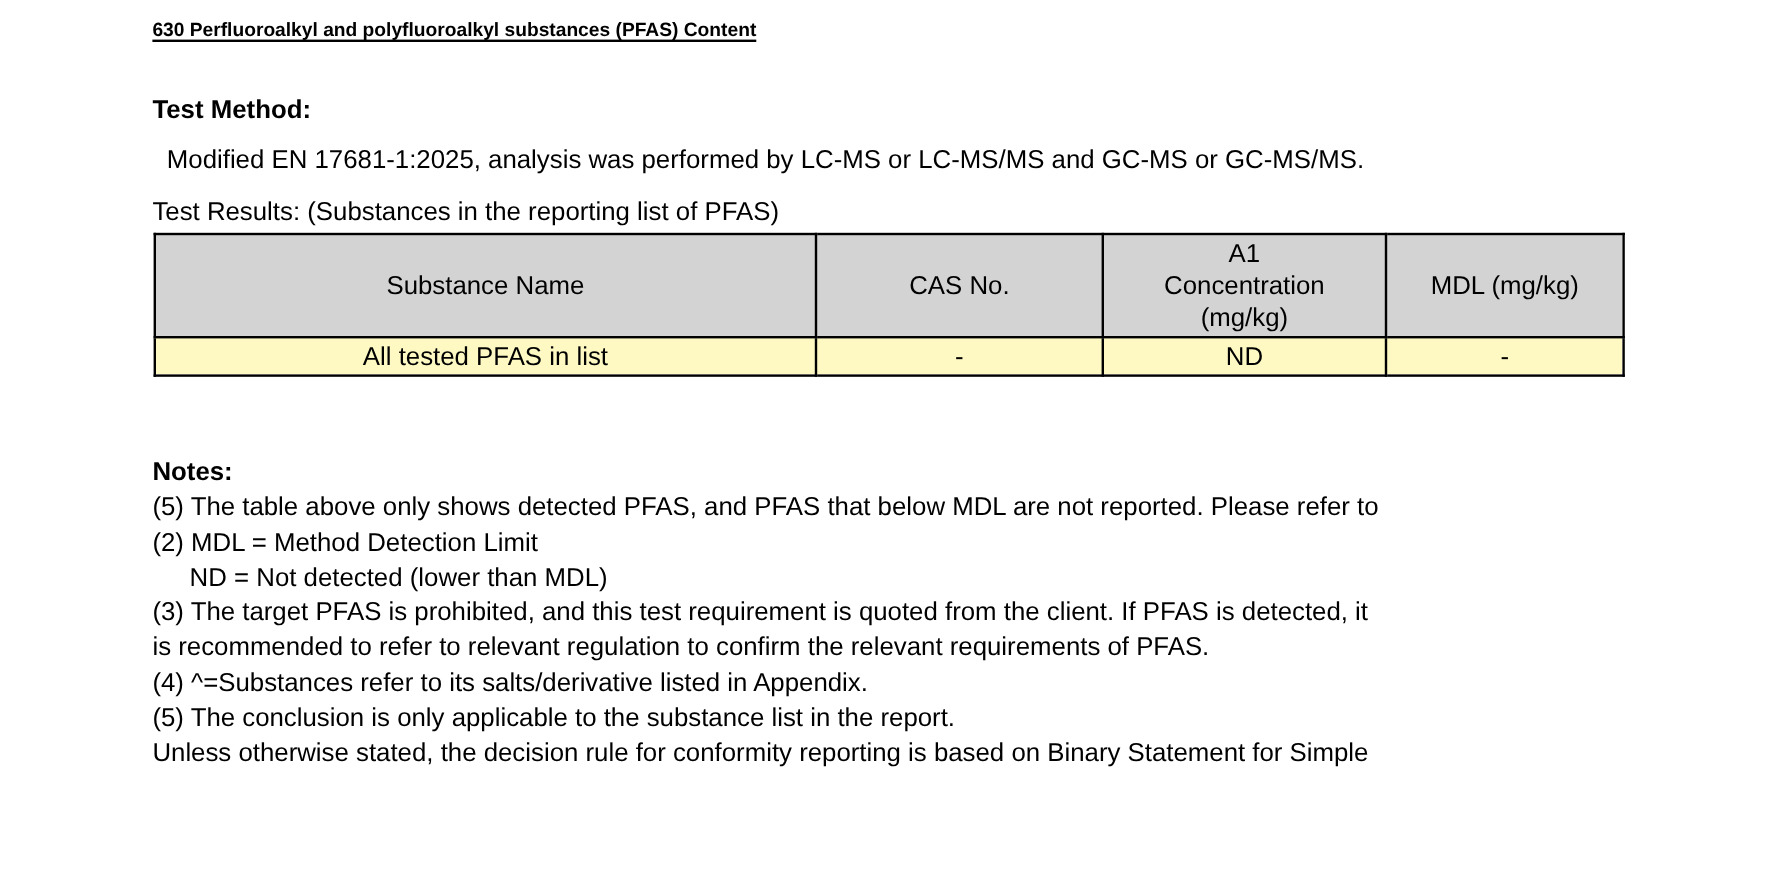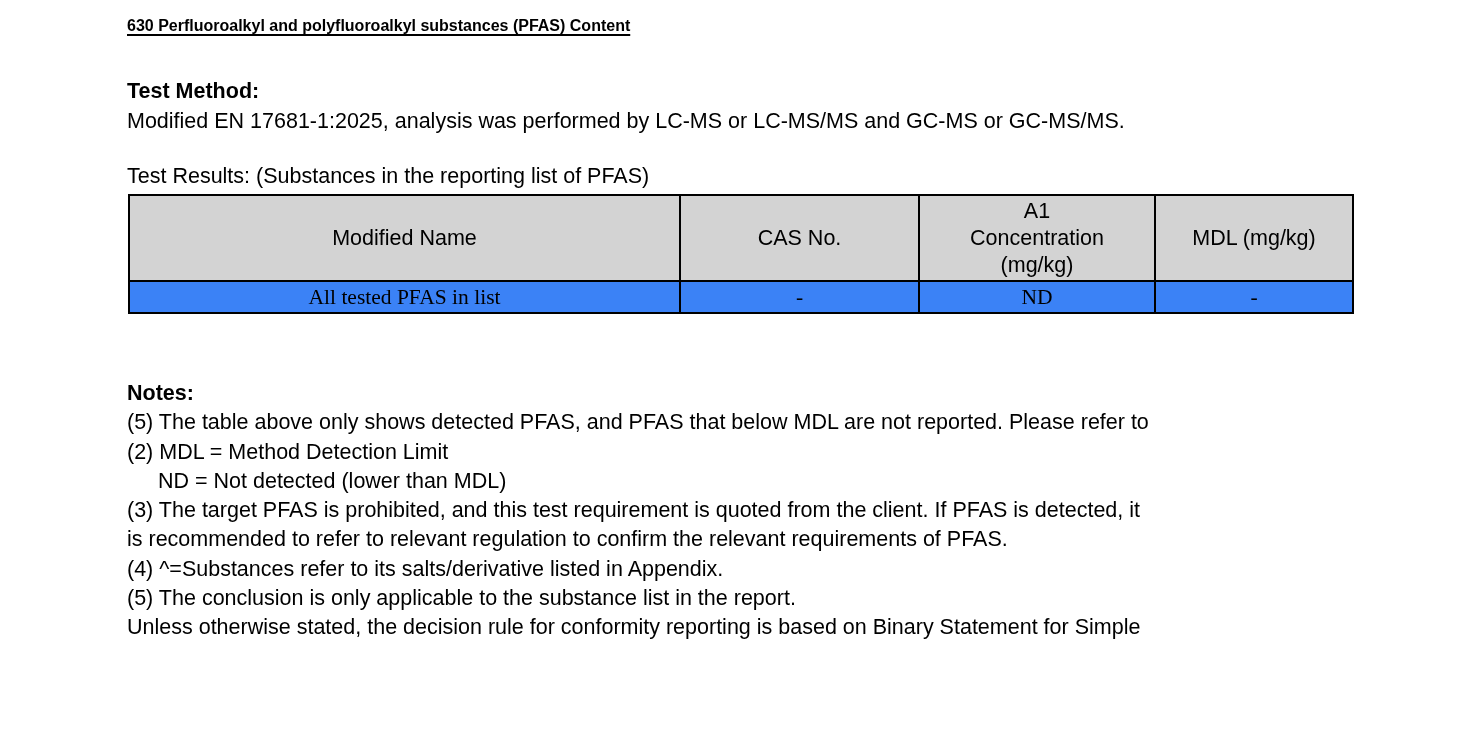--- a/index.html
+++ b/index.html
@@ -38,21 +38,21 @@
     top: 76px;
     left: 0;
     font-size: 21.5px;
     line-height: 30px;
   }
   .section-label {
     font-weight: bold;
     margin: 0;
   }
   .section-text {
-    margin: 0;
+    margin: 12px;
     white-space: nowrap;
   }
   .section-results-label {
     position: absolute;
     top: 164px;
     left: 0;
     font-size: 21.5px;
     font-weight: normal;
     margin: 0;
     white-space: nowrap;
@@ -76,22 +76,21 @@
     overflow: hidden;
   }
   .results-table thead th {
     background: #d3d3d3;
     height: 84px;
     white-space: pre-line;
     line-height: 27px;
   }
   .results-table tbody td {
     height: 30px;
-    background: #3b82f6;
-    font-family: Liberation Serif, serif;
+    background: #fef9c3;
   }
   .notes {
     position: absolute;
     top: 379px;
     left: 0;
     width: 1240px;
     font-size: 21.5px;
     line-height: 29.3px;
   }
   .notes p {
@@ -121,21 +120,21 @@
 
   <table class="results-table">
     <colgroup>
       <col style="width:551px">
       <col style="width:239px">
       <col style="width:236px">
       <col style="width:198px">
     </colgroup>
     <thead>
       <tr>
-        <th>Modified Name</th>
+        <th>Substance Name</th>
         <th>CAS No.</th>
         <th>A1
 Concentration
 (mg/kg)</th>
         <th>MDL (mg/kg)</th>
       </tr>
     </thead>
     <tbody>
       <tr>
         <td>All tested PFAS in list</td>

